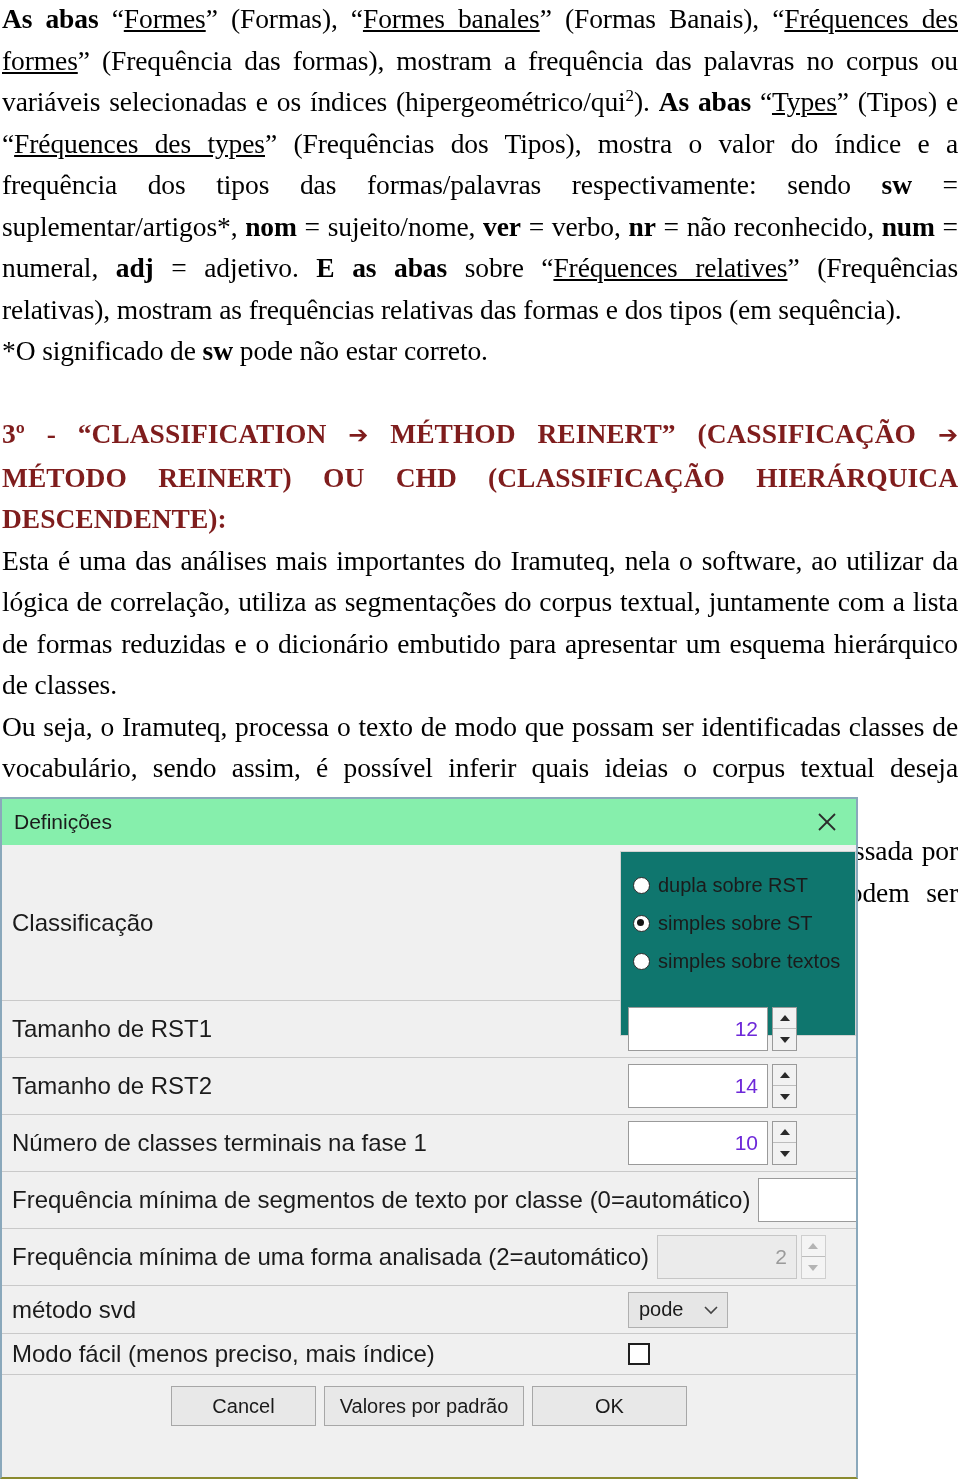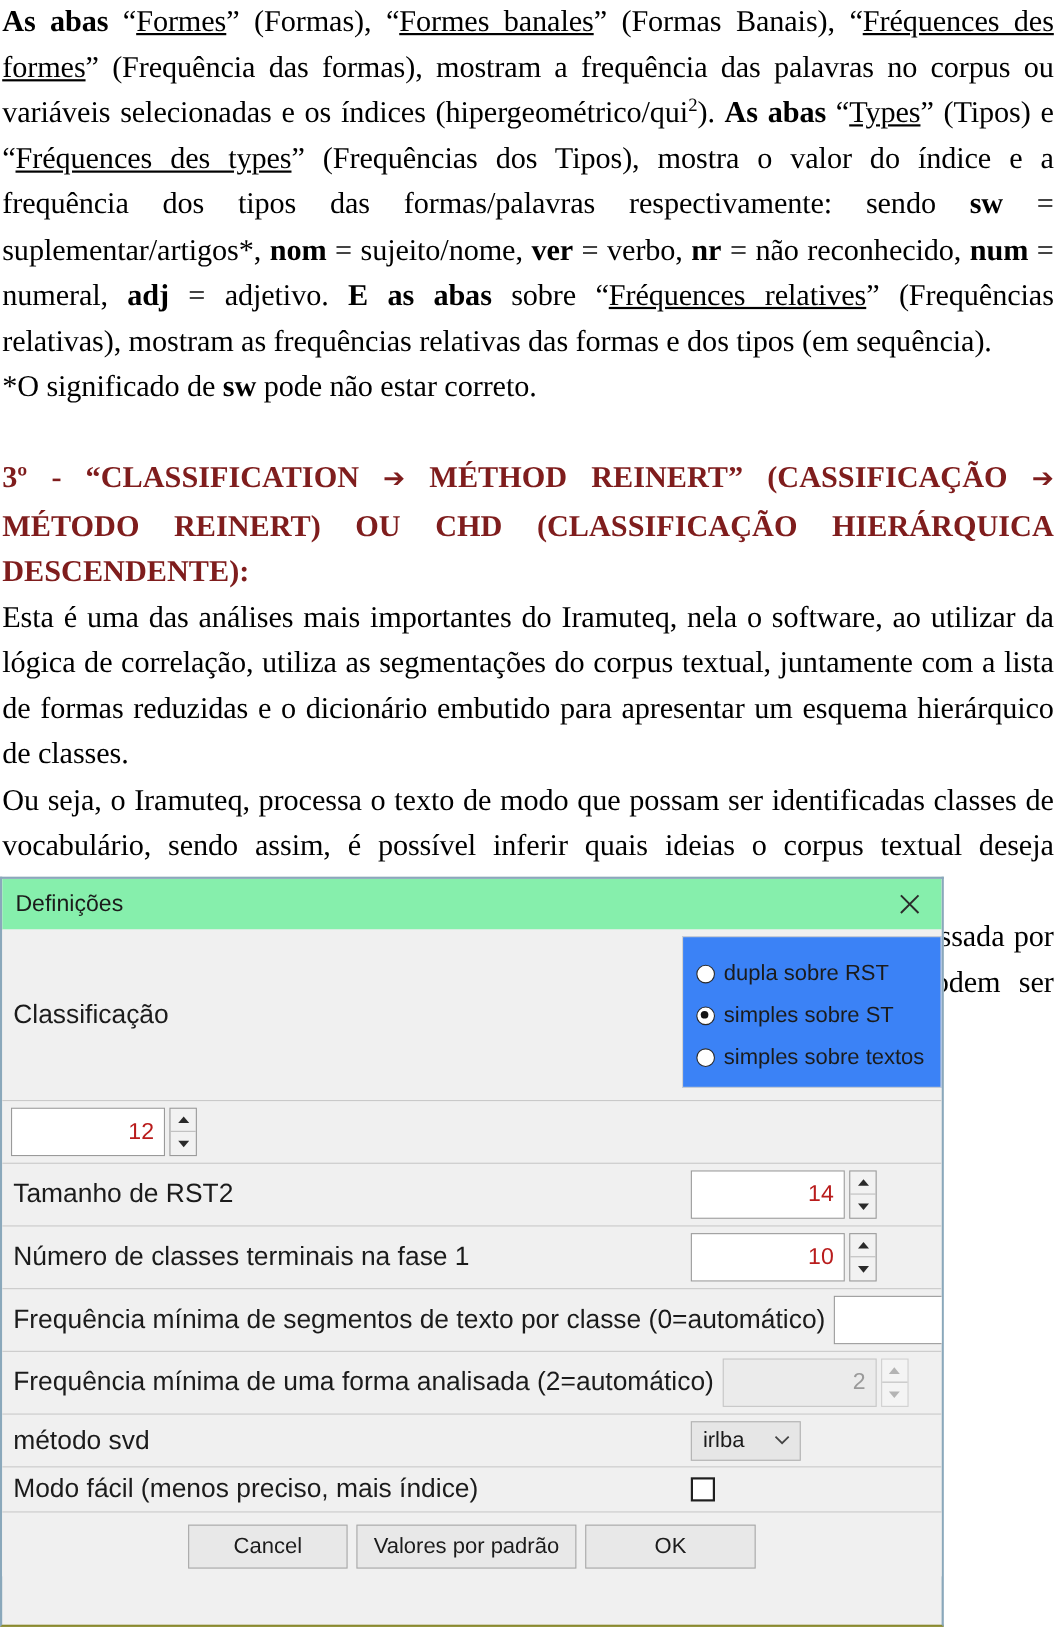--- a/index.html
+++ b/index.html
@@ -118,22 +118,22 @@
     align-items: center;
     position: relative;
   }
 
   
   .row-class { height: 156px; border-bottom: 1px solid #c9c9c9; }
   .radio-panel {
     position: absolute;
     left: 0px; top: 6px;
     width: 236px;
-    height: 138px;
-    background: #3b82f6;
+    height: 185px;
+    background: #0f766e;
     border: 1px solid #d2d2d2;
     padding: 14px 0 0 12px;
   }
   .radio-line {
     display: flex;
     align-items: center;
     height: 38px;
     font-size: 20px;
     color: #1b1b1b;
   }
@@ -165,21 +165,21 @@
   .spin-field {
     width: 140px;
     height: 44px;
     background: #ffffff;
     border: 1px solid #9a9a9a;
     display: flex;
     align-items: center;
     justify-content: flex-end;
     padding-right: 9px;
     font-size: 21px;
-    color: #b91c1c;
+    color: #6d28d9;
   }
   .spin-field.disabled {
     background: #ebebeb;
     border-color: #c6c6c6;
     color: #9a9a9a;
   }
   .spin-btns {
     width: 25px;
     height: 44px;
     margin-left: 4px;
@@ -313,20 +313,21 @@
           </div>
           <div class="radio-line">
             <span class="radio-mark"></span>
             <span>simples sobre textos</span>
           </div>
         </div>
       </div>
     </div>
 
     <div class="row row-spin">
+      <div class="row-label">Tamanho de RST1</div>
       <div class="row-control">
         <div class="spinner">
           <div class="spin-field">12</div>
           <div class="spin-btns">
             <div class="spin-btn up">
                 <i class="tri-up"></i>
               </div>
             <div class="spin-btn down">
                 <i class="tri-down"></i>
               </div>
@@ -401,21 +402,21 @@
           </div>
         </div>
       </div>
     </div>
 
 
     <div class="row row-select">
       <div class="row-label">método svd</div>
       <div class="row-control">
         <div class="select-box">
-          <span>irlba</span>
+          <span>pode</span>
           <span class="chev">
             <svg width="16" height="10" viewBox="0 0 16 10" aria-hidden="true">
               <polyline points="2,2 8,8 14,2" fill="none" stroke="#444" stroke-width="1.6"></polyline>
             </svg>
           </span>
         </div>
       </div>
     </div>
 
     <div class="row row-check">

